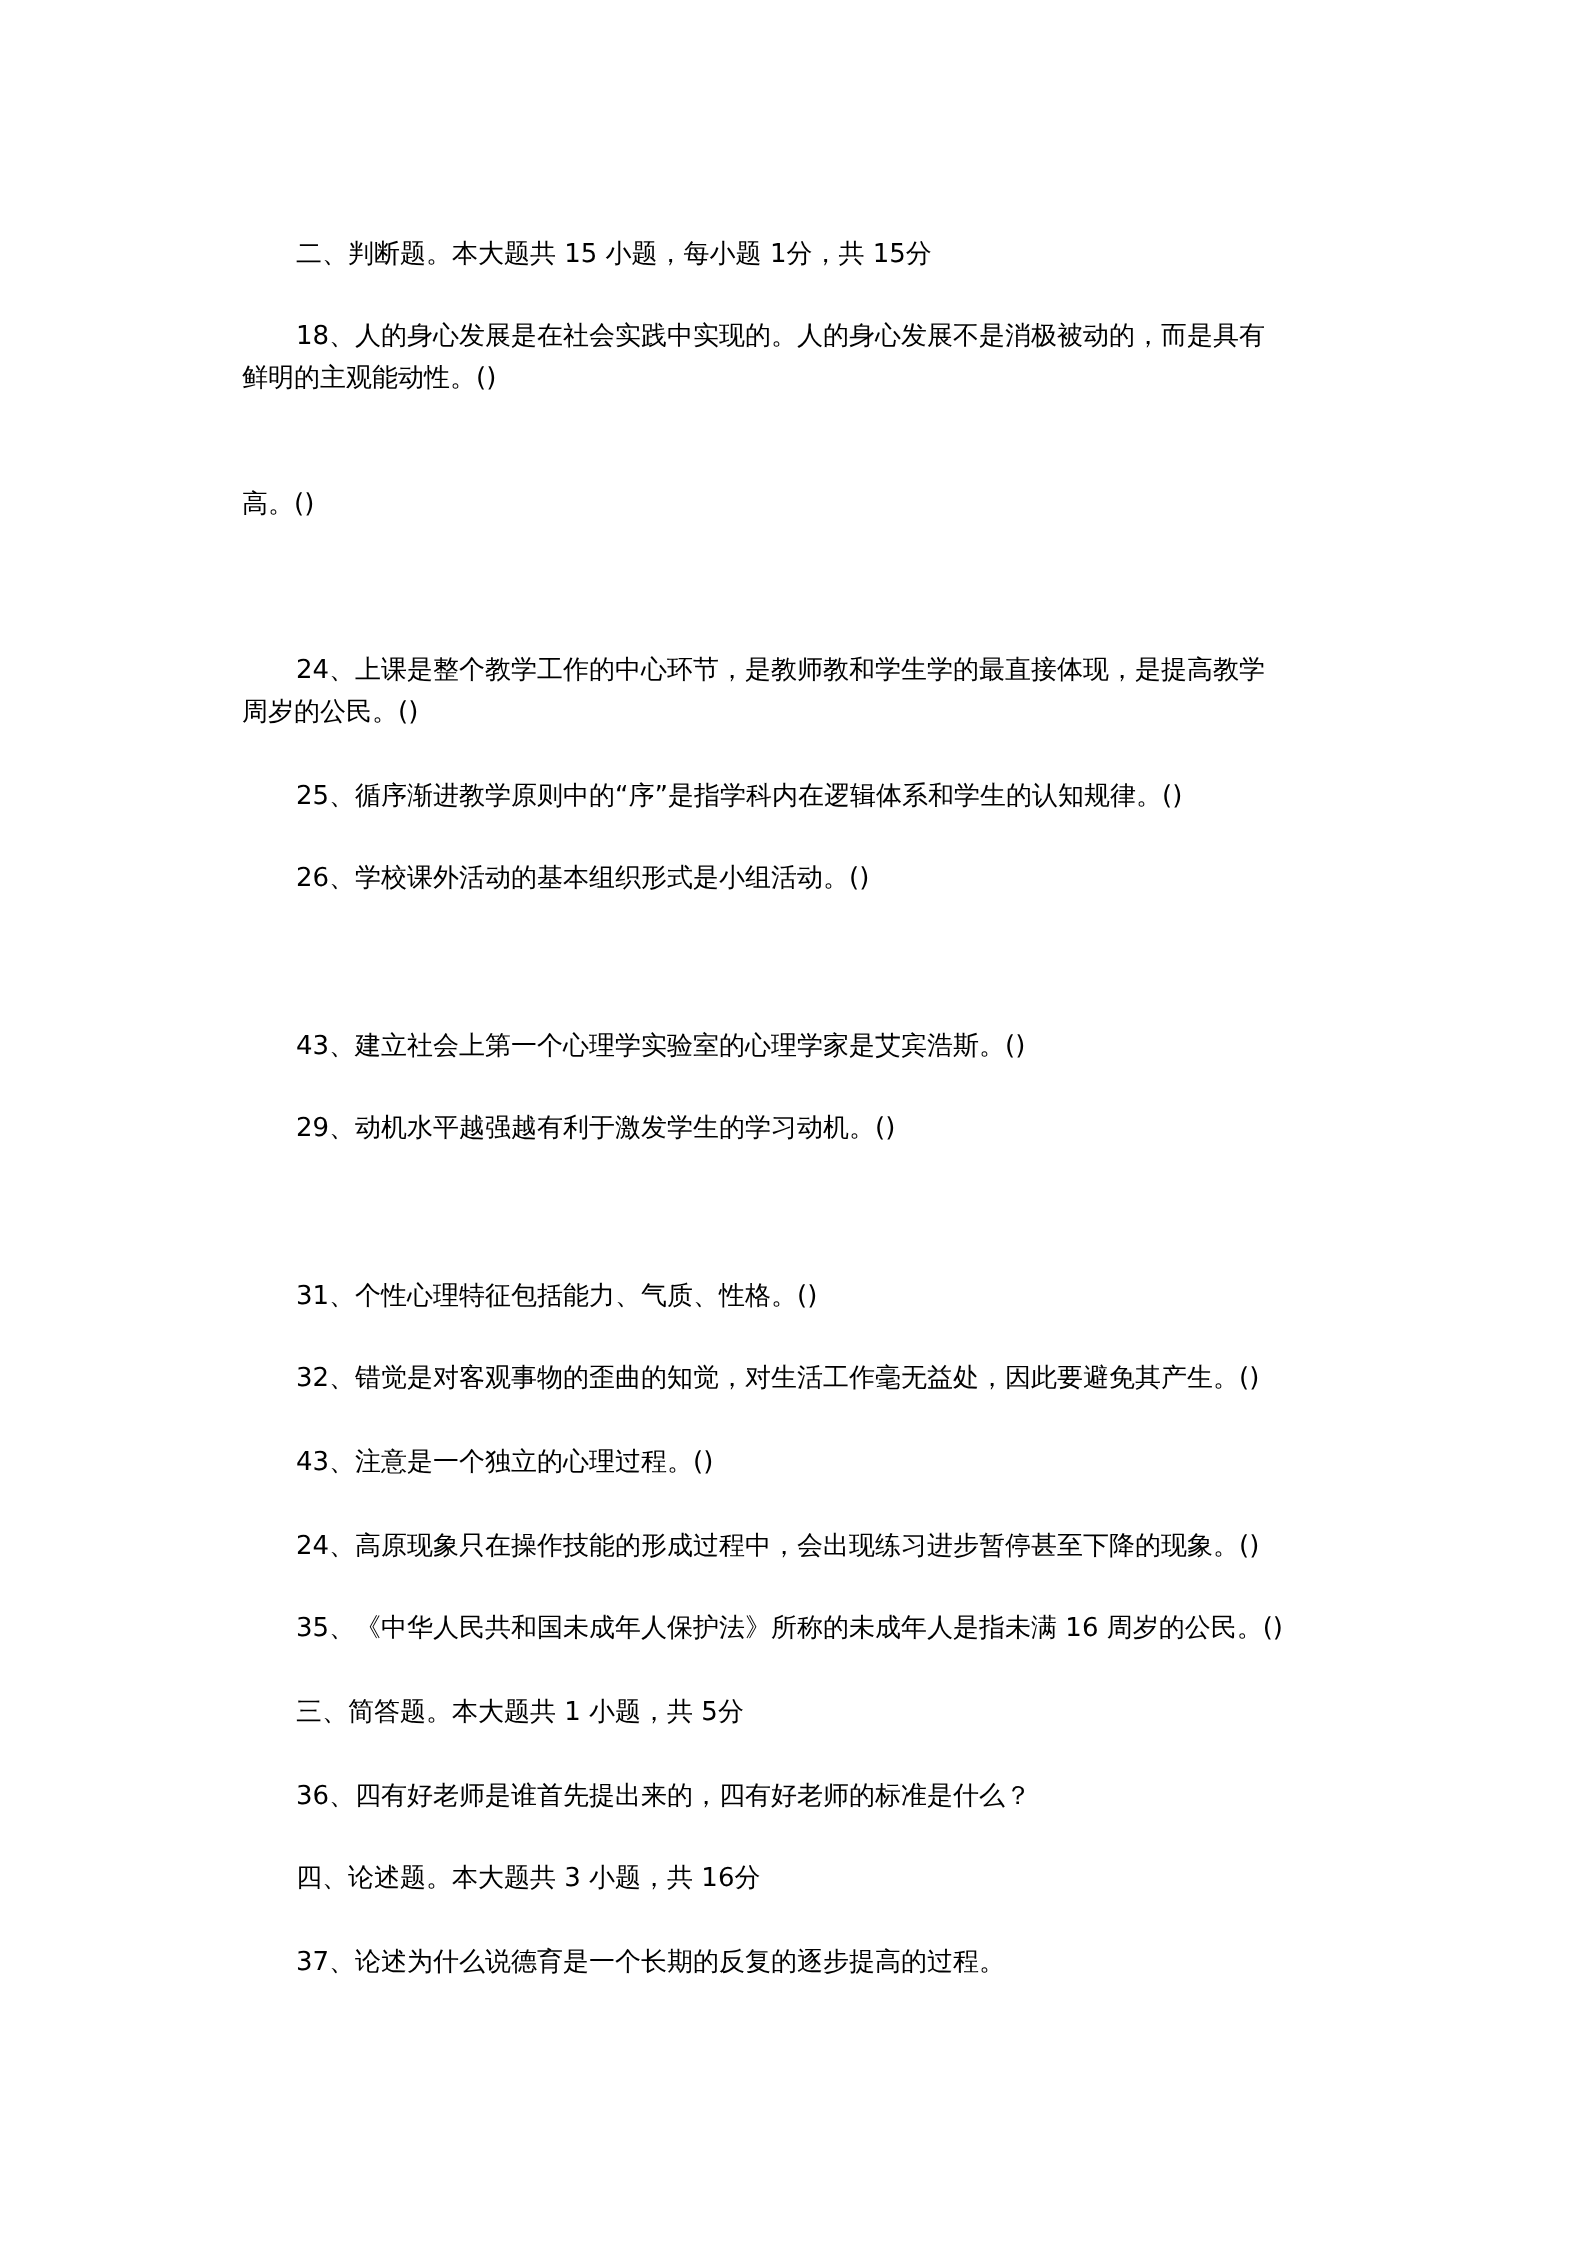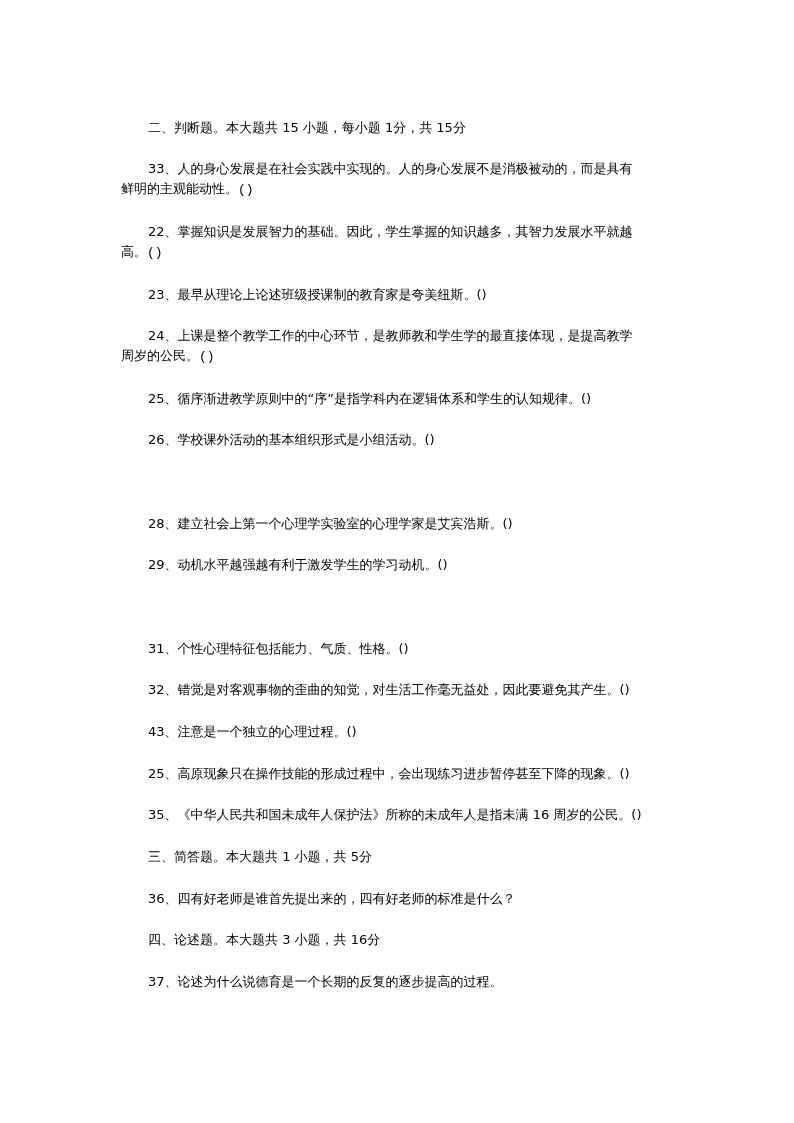--- a/index.html
+++ b/index.html
@@ -1,47 +1,45 @@
 <!DOCTYPE html>
 <html><head>
 <meta charset="utf-8">
 <style>
   html, body { margin: 0; padding: 0; background: #ffffff; }
   body { width: 794px; height: 1123px; position: relative; overflow: hidden;
          font-family: "DejaVu Sans", "Liberation Sans", sans-serif; color: #000; }
   .page { position: absolute; left: 0; top: 0; width: 794px; height: 1123px; }
   .line { position: absolute; font-size: 13px; line-height: 20px; white-space: nowrap; letter-spacing: 0px; }
   .indent { left: 148px; }
-  .cont { left: 121px; font-family: Liberation Mono, monospace; }
+  .cont { left: 121px; }
 </style>
 </head>
 <body>
 
 <div class="page">
   <div class="line indent" style="top:118px">二、判断题。本大题共 15 小题，每小题 1分，共 15分</div>
 
-  <div class="line indent" style="top:159px">33、人的身心发展是在社会实践中实现的。人的身心发展不是消极被动的，而是具有</div>
+  <div class="line indent" style="top:159px">18、人的身心发展是在社会实践中实现的。人的身心发展不是消极被动的，而是具有</div>
   <div class="line cont" style="top:180px">鲜明的主观能动性。()</div>
 
-  <div class="line indent" style="top:222px">22、掌握知识是发展智力的基础。因此，学生掌握的知识越多，其智力发展水平就越</div>
   <div class="line cont" style="top:243px">高。()</div>
 
-  <div class="line indent" style="top:285px">23、最早从理论上论述班级授课制的教育家是夸美纽斯。()</div>
 
   <div class="line indent" style="top:326px">24、上课是整个教学工作的中心环节，是教师教和学生学的最直接体现，是提高教学</div>
   <div class="line cont" style="top:347px">周岁的公民。()</div>
 
   <div class="line indent" style="top:389px">25、循序渐进教学原则中的“序”是指学科内在逻辑体系和学生的认知规律。()</div>
   <div class="line indent" style="top:430px">26、学校课外活动的基本组织形式是小组活动。()</div>
-  <div class="line indent" style="top:514px">28、建立社会上第一个心理学实验室的心理学家是艾宾浩斯。()</div>
+  <div class="line indent" style="top:514px">43、建立社会上第一个心理学实验室的心理学家是艾宾浩斯。()</div>
   <div class="line indent" style="top:555px">29、动机水平越强越有利于激发学生的学习动机。()</div>
   <div class="line indent" style="top:639px">31、个性心理特征包括能力、气质、性格。()</div>
   <div class="line indent" style="top:680px">32、错觉是对客观事物的歪曲的知觉，对生活工作毫无益处，因此要避免其产生。()</div>
   <div class="line indent" style="top:722px">43、注意是一个独立的心理过程。()</div>
-  <div class="line indent" style="top:764px">25、高原现象只在操作技能的形成过程中，会出现练习进步暂停甚至下降的现象。()</div>
+  <div class="line indent" style="top:764px">24、高原现象只在操作技能的形成过程中，会出现练习进步暂停甚至下降的现象。()</div>
   <div class="line indent" style="top:805px">35、《中华人民共和国未成年人保护法》所称的未成年人是指未满 16 周岁的公民。()</div>
 
   <div class="line indent" style="top:847px">三、简答题。本大题共 1 小题，共 5分</div>
   <div class="line indent" style="top:889px">36、四有好老师是谁首先提出来的，四有好老师的标准是什么？</div>
 
   <div class="line indent" style="top:930px">四、论述题。本大题共 3 小题，共 16分</div>
   <div class="line indent" style="top:972px">37、论述为什么说德育是一个长期的反复的逐步提高的过程。</div>
 </div>
 
 </body></html>

